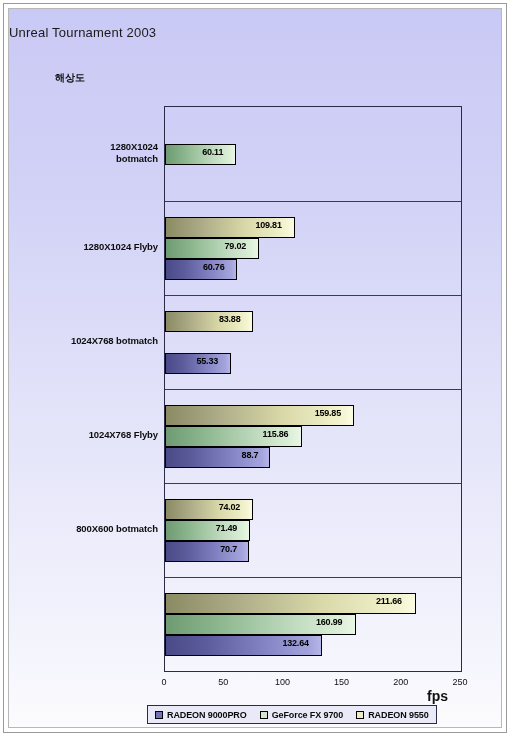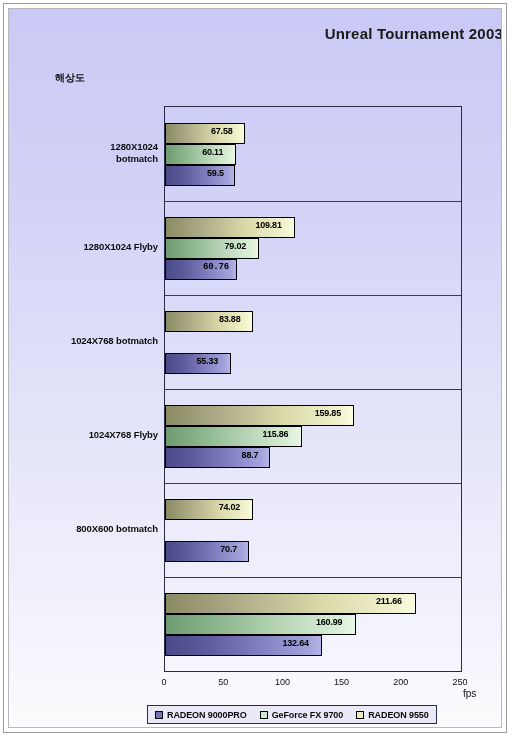--- a/index.html
+++ b/index.html
@@ -43,23 +43,23 @@
     box-sizing: border-box;
     border: 1px solid #b8b8b8;
     background: linear-gradient(to bottom, #c9c9f5 0%, #d3d3f7 28%, #e6e6fa 62%, #f6f6fd 92%, #fcfcfe 100%);
     overflow: hidden;
   }
 
   #chart-title {
     position: absolute;
     left: 0; top: 16px;
     width: 494px;
-    text-align: right;
-    font-size: 15px;
-    font-weight: 700;
+    text-align: left;
+    font-size: 13px;
+    font-weight: 400;
     color: #1a1a1a;
     letter-spacing: 0.2px;
   }
 
   #axis-caption {
     position: absolute;
     left: 46px;
     top: 62px;
     font-size: 10px;
     font-weight: bold;
@@ -146,24 +146,24 @@
   .xtick-label {
     position: absolute;
     top: 4px;
     font-size: 9px;
     color: #111111;
     transform: translateX(-50%);
     white-space: nowrap;
   }
   #xaxis-unit {
     position: absolute;
-    left: 454px;
+    left: 418px;
     top: 679px;
-    font-size: 10px;
-    font-weight: normal;
+    font-size: 14px;
+    font-weight: bold;
     color: #111111;
   }
 
   
   #legend {
     position: absolute;
     left: 138px;
     top: 696px;
     height: 19px;
     box-sizing: border-box;
@@ -203,47 +203,39 @@
   <div id="chart-canvas">
 
     <div id="chart-title">Unreal Tournament 2003</div>
 
     <div id="axis-caption">해상도</div>
 
     <div id="plot">
 
     <div class="cat-group" style="top: 0px; height: 94px;">
           <div class="cat-label" style="top: 34px;">1280X1024<br>botmatch</div>
-          <div class="bar-row" style="top: 15.5px; width: 100%;">
-            <div class="bar s0" title="RADEON 9550: 67.58" style="width: 80.0147px;"></div>
-            <div class="bar-value" style="left: 46.0147px;">67.58</div>
-          </div>
           <div class="bar-row" style="top: 36.5px; width: 100%;">
             <div class="bar s1" title="GeForce FX 5600: 60.11" style="width: 71.1702px;"></div>
             <div class="bar-value" style="left: 37.1702px;">60.11</div>
-          </div>
-          <div class="bar-row" style="top: 57.5px; width: 100%;">
-            <div class="bar s2" title="RADEON 9000PRO: 59.5" style="width: 70.448px;"></div>
-            <div class="bar-value" style="left: 42.048px;">59.5</div>
           </div>
         </div>
         <div class="group-sep" style="top: 94px;"></div>
         <div class="cat-group" style="top: 94px; height: 94px;">
           <div class="cat-label" style="top: 40px;">1280X1024 Flyby</div>
           <div class="bar-row" style="top: 15.5px; width: 100%;">
             <div class="bar s0" title="RADEON 9550: 109.81" style="width: 130.015px;"></div>
             <div class="bar-value" style="left: 90.415px;">109.81</div>
           </div>
           <div class="bar-row" style="top: 36.5px; width: 100%;">
             <div class="bar s1" title="GeForce FX 5600: 79.02" style="width: 93.5597px;"></div>
             <div class="bar-value" style="left: 59.5597px;">79.02</div>
           </div>
           <div class="bar-row" style="top: 57.5px; width: 100%;">
             <div class="bar s2" title="RADEON 9000PRO: 60.76" style="width: 71.9398px;"></div>
-            <div class="bar-value" style="left: 37.9398px; font-family: Liberation Mono, monospace;">60.76</div>
+            <div class="bar-value" style="left: 37.9398px;">60.76</div>
           </div>
         </div>
         <div class="group-sep" style="top: 188px;"></div>
         <div class="cat-group" style="top: 188px; height: 94px;">
           <div class="cat-label" style="top: 40px;">1024X768 botmatch</div>
           <div class="bar-row" style="top: 15.5px; width: 100%;">
             <div class="bar s0" title="RADEON 9550: 74.26" style="width: 87.9238px;"></div>
             <div class="bar-value" style="left: 53.9238px;">83.88</div>
           </div>
           <div class="bar-row" style="top: 57.5px; width: 100%;">
@@ -266,20 +258,24 @@
             <div class="bar s2" title="RADEON 9000PRO: 88.7" style="width: 105.021px;"></div>
             <div class="bar-value" style="left: 76.6208px;">88.7</div>
           </div>
         </div>
         <div class="group-sep" style="top: 376px;"></div>
         <div class="cat-group" style="top: 376px; height: 94px;">
           <div class="cat-label" style="top: 40px;">800X600 botmatch</div>
           <div class="bar-row" style="top: 15.5px; width: 100%;">
             <div class="bar s0" title="RADEON 9550: 74.02" style="width: 87.6397px;"></div>
             <div class="bar-value" style="left: 53.6397px;">74.02</div>
+          </div>
+          <div class="bar-row" style="top: 36.5px; width: 100%;">
+            <div class="bar s1" title="GeForce FX 5600: 71.49" style="width: 84.6442px;"></div>
+            <div class="bar-value" style="left: 50.6442px;">71.49</div>
           </div>
           <div class="bar-row" style="top: 57.5px; width: 100%;">
             <div class="bar s2" title="RADEON 9000PRO: 70.7" style="width: 83.7088px;"></div>
             <div class="bar-value" style="left: 55.3088px;">70.7</div>
           </div>
         </div>
         <div class="group-sep" style="top: 470px;"></div>
         <div class="cat-group" style="top: 470px; height: 94px;">
           <div class="bar-row" style="top: 15.5px; width: 100%;">
             <div class="bar s0" title="RADEON 9550: 211.66" style="width: 250.605px;"></div>

